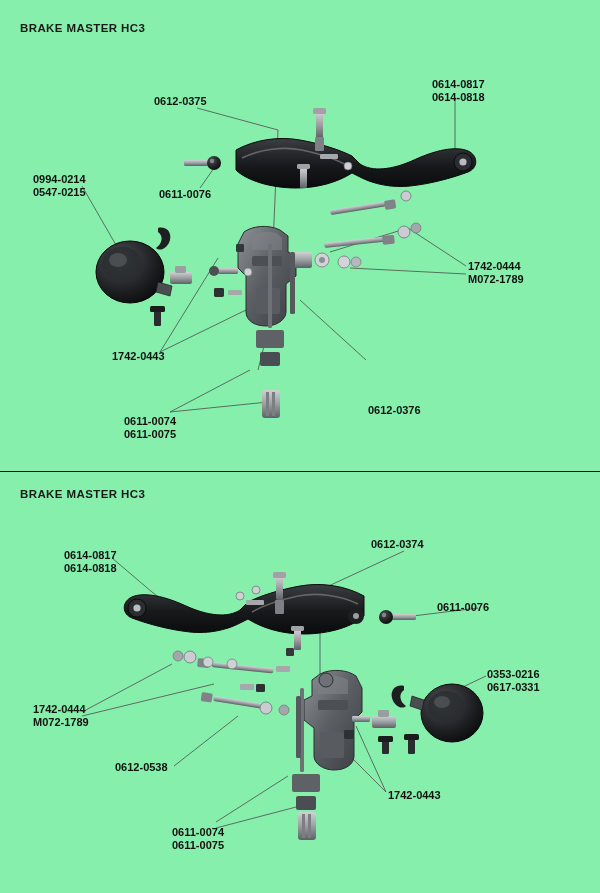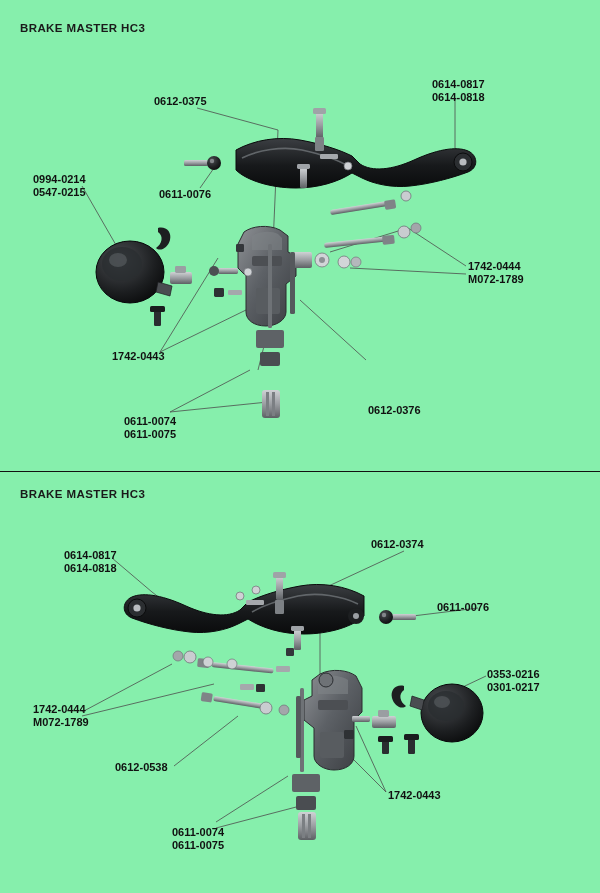--- a/index.html
+++ b/index.html
@@ -337,21 +337,21 @@
     <div>0614-0817</div>
     <div>0614-0818</div>
   </div>
 
   <div class="label" style="left:437px; top:601px;">
     <div>0611-0076</div>
   </div>
 
   <div class="label" style="left:487px; top:668px;">
     <div>0353-0216</div>
-    <div>0301-0217</div>
+    <div>0617-0331</div>
   </div>
 
   <div class="label" style="left:33px; top:703px;">
     <div>1742-0444</div>
     <div>M072-1789</div>
   </div>
 
   <div class="label" style="left:115px; top:761px;">
     <div>0612-0538</div>
   </div>

